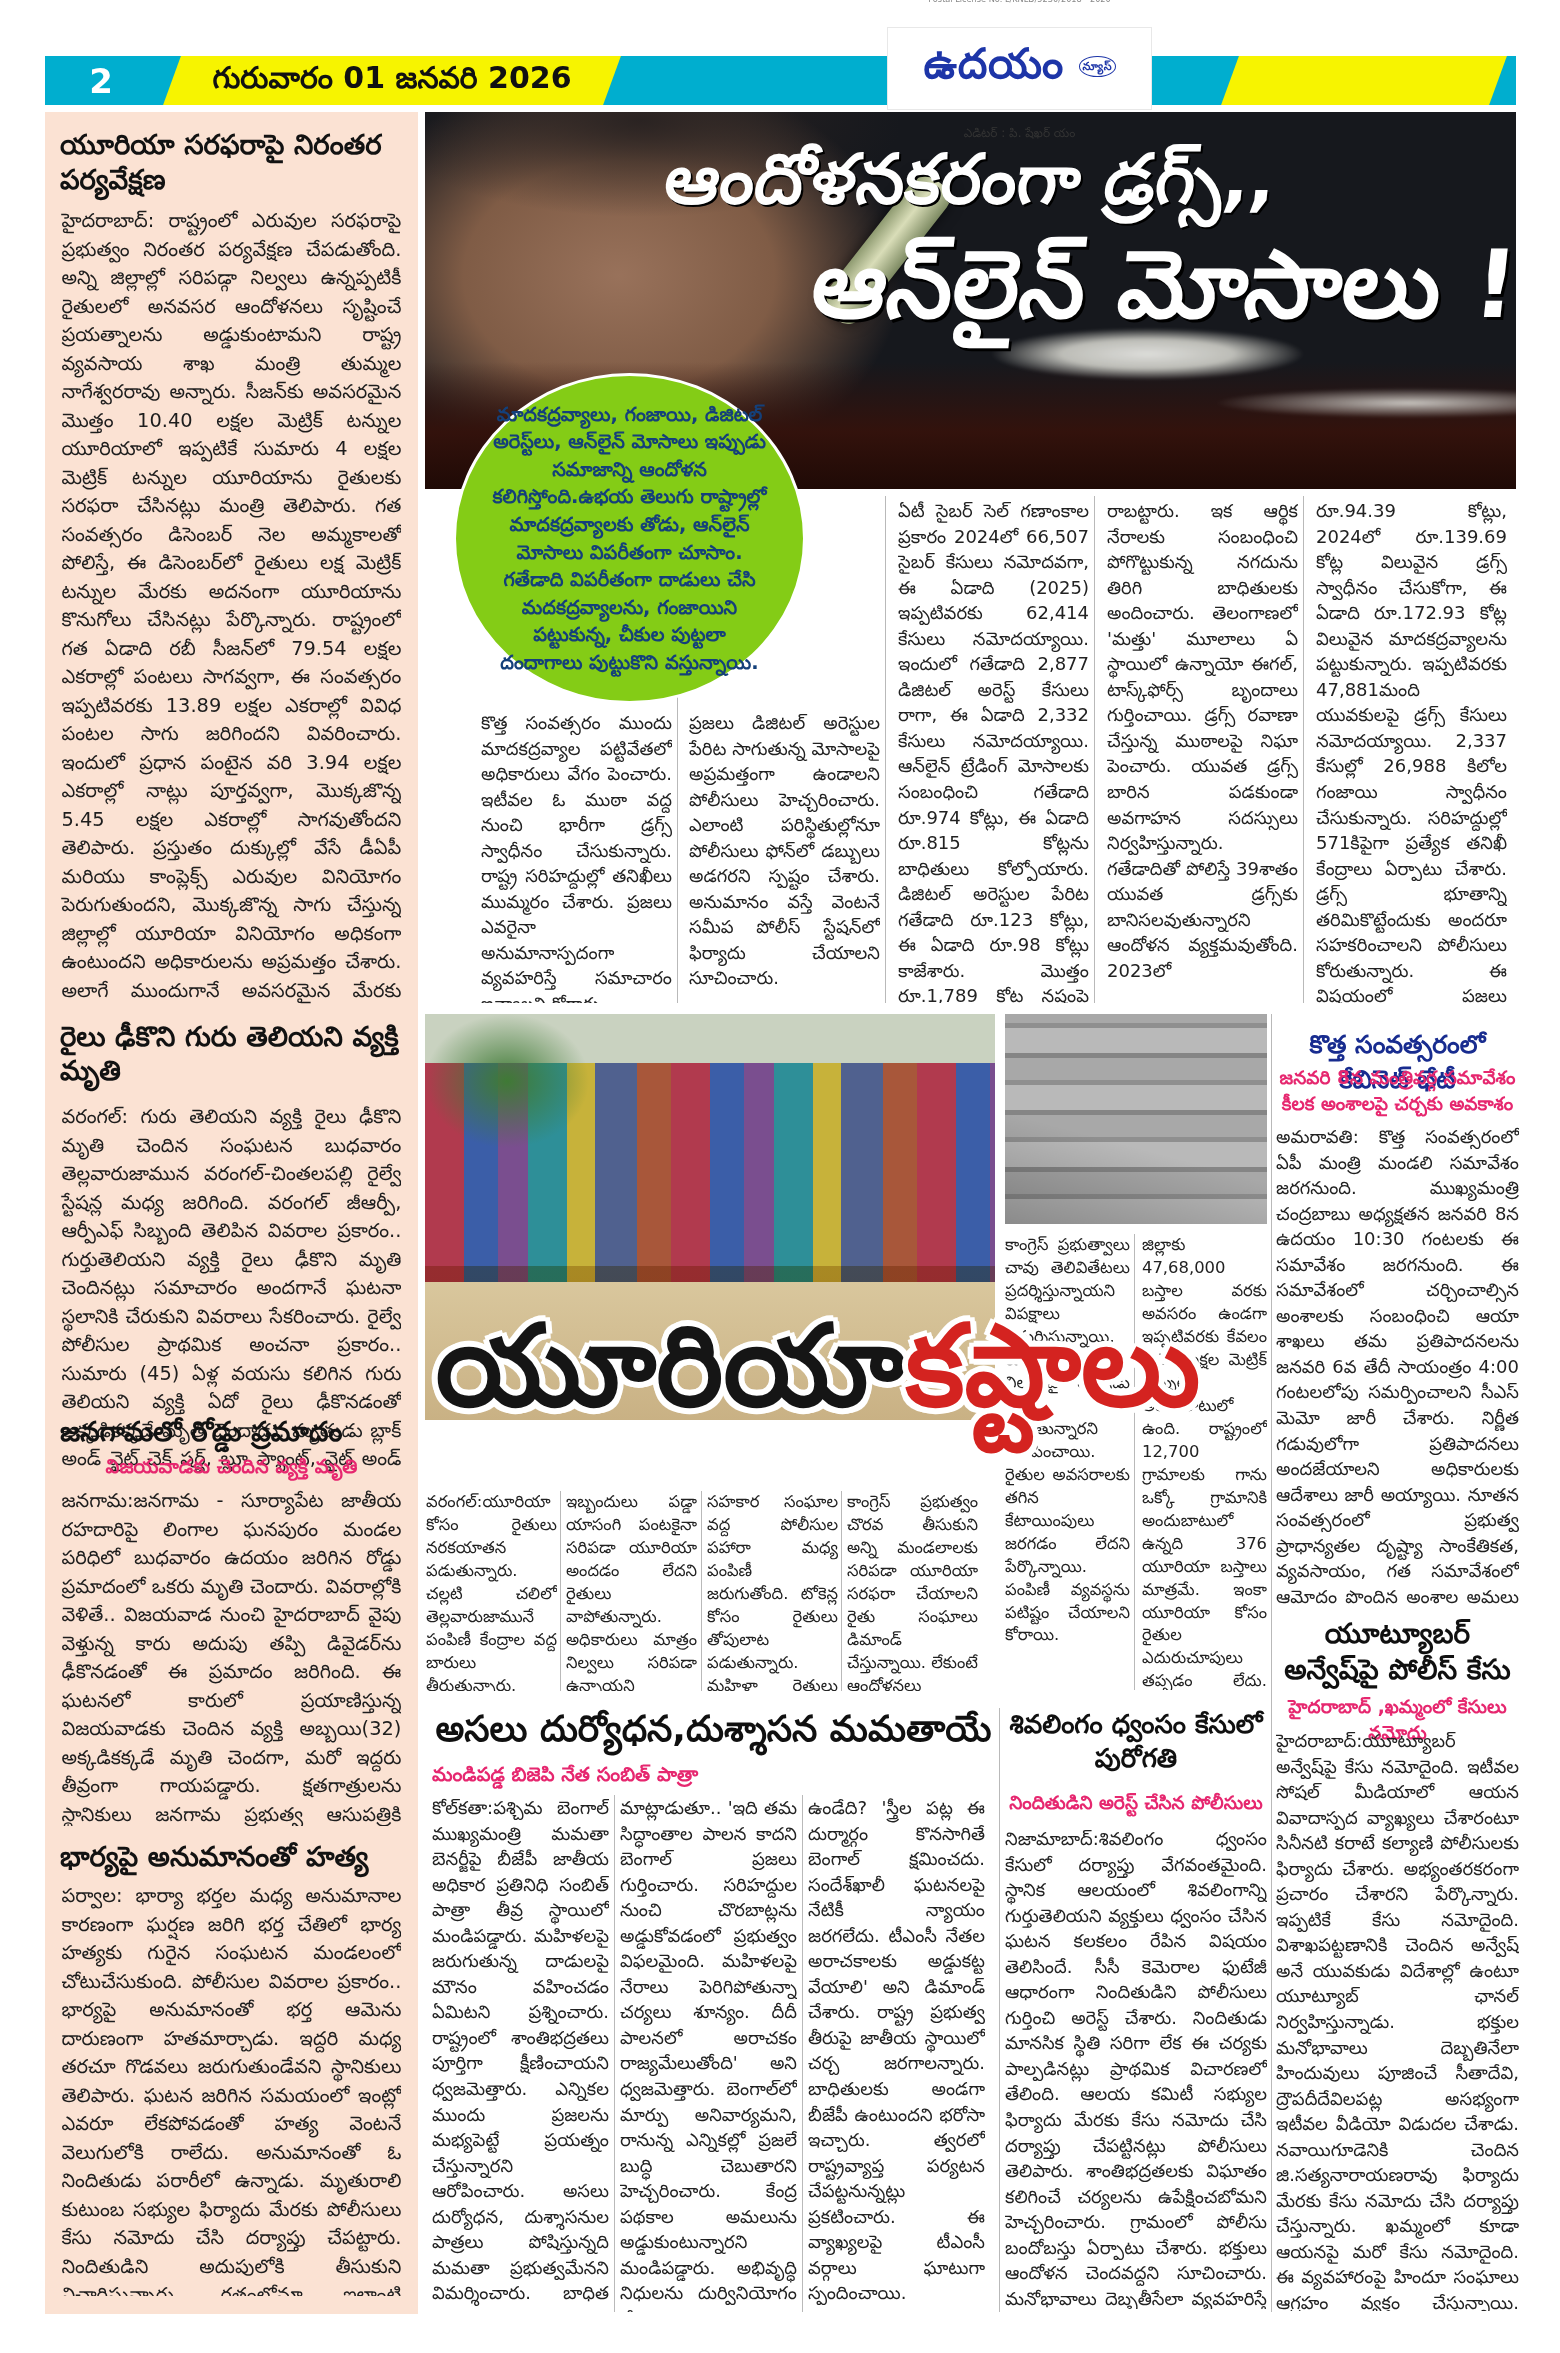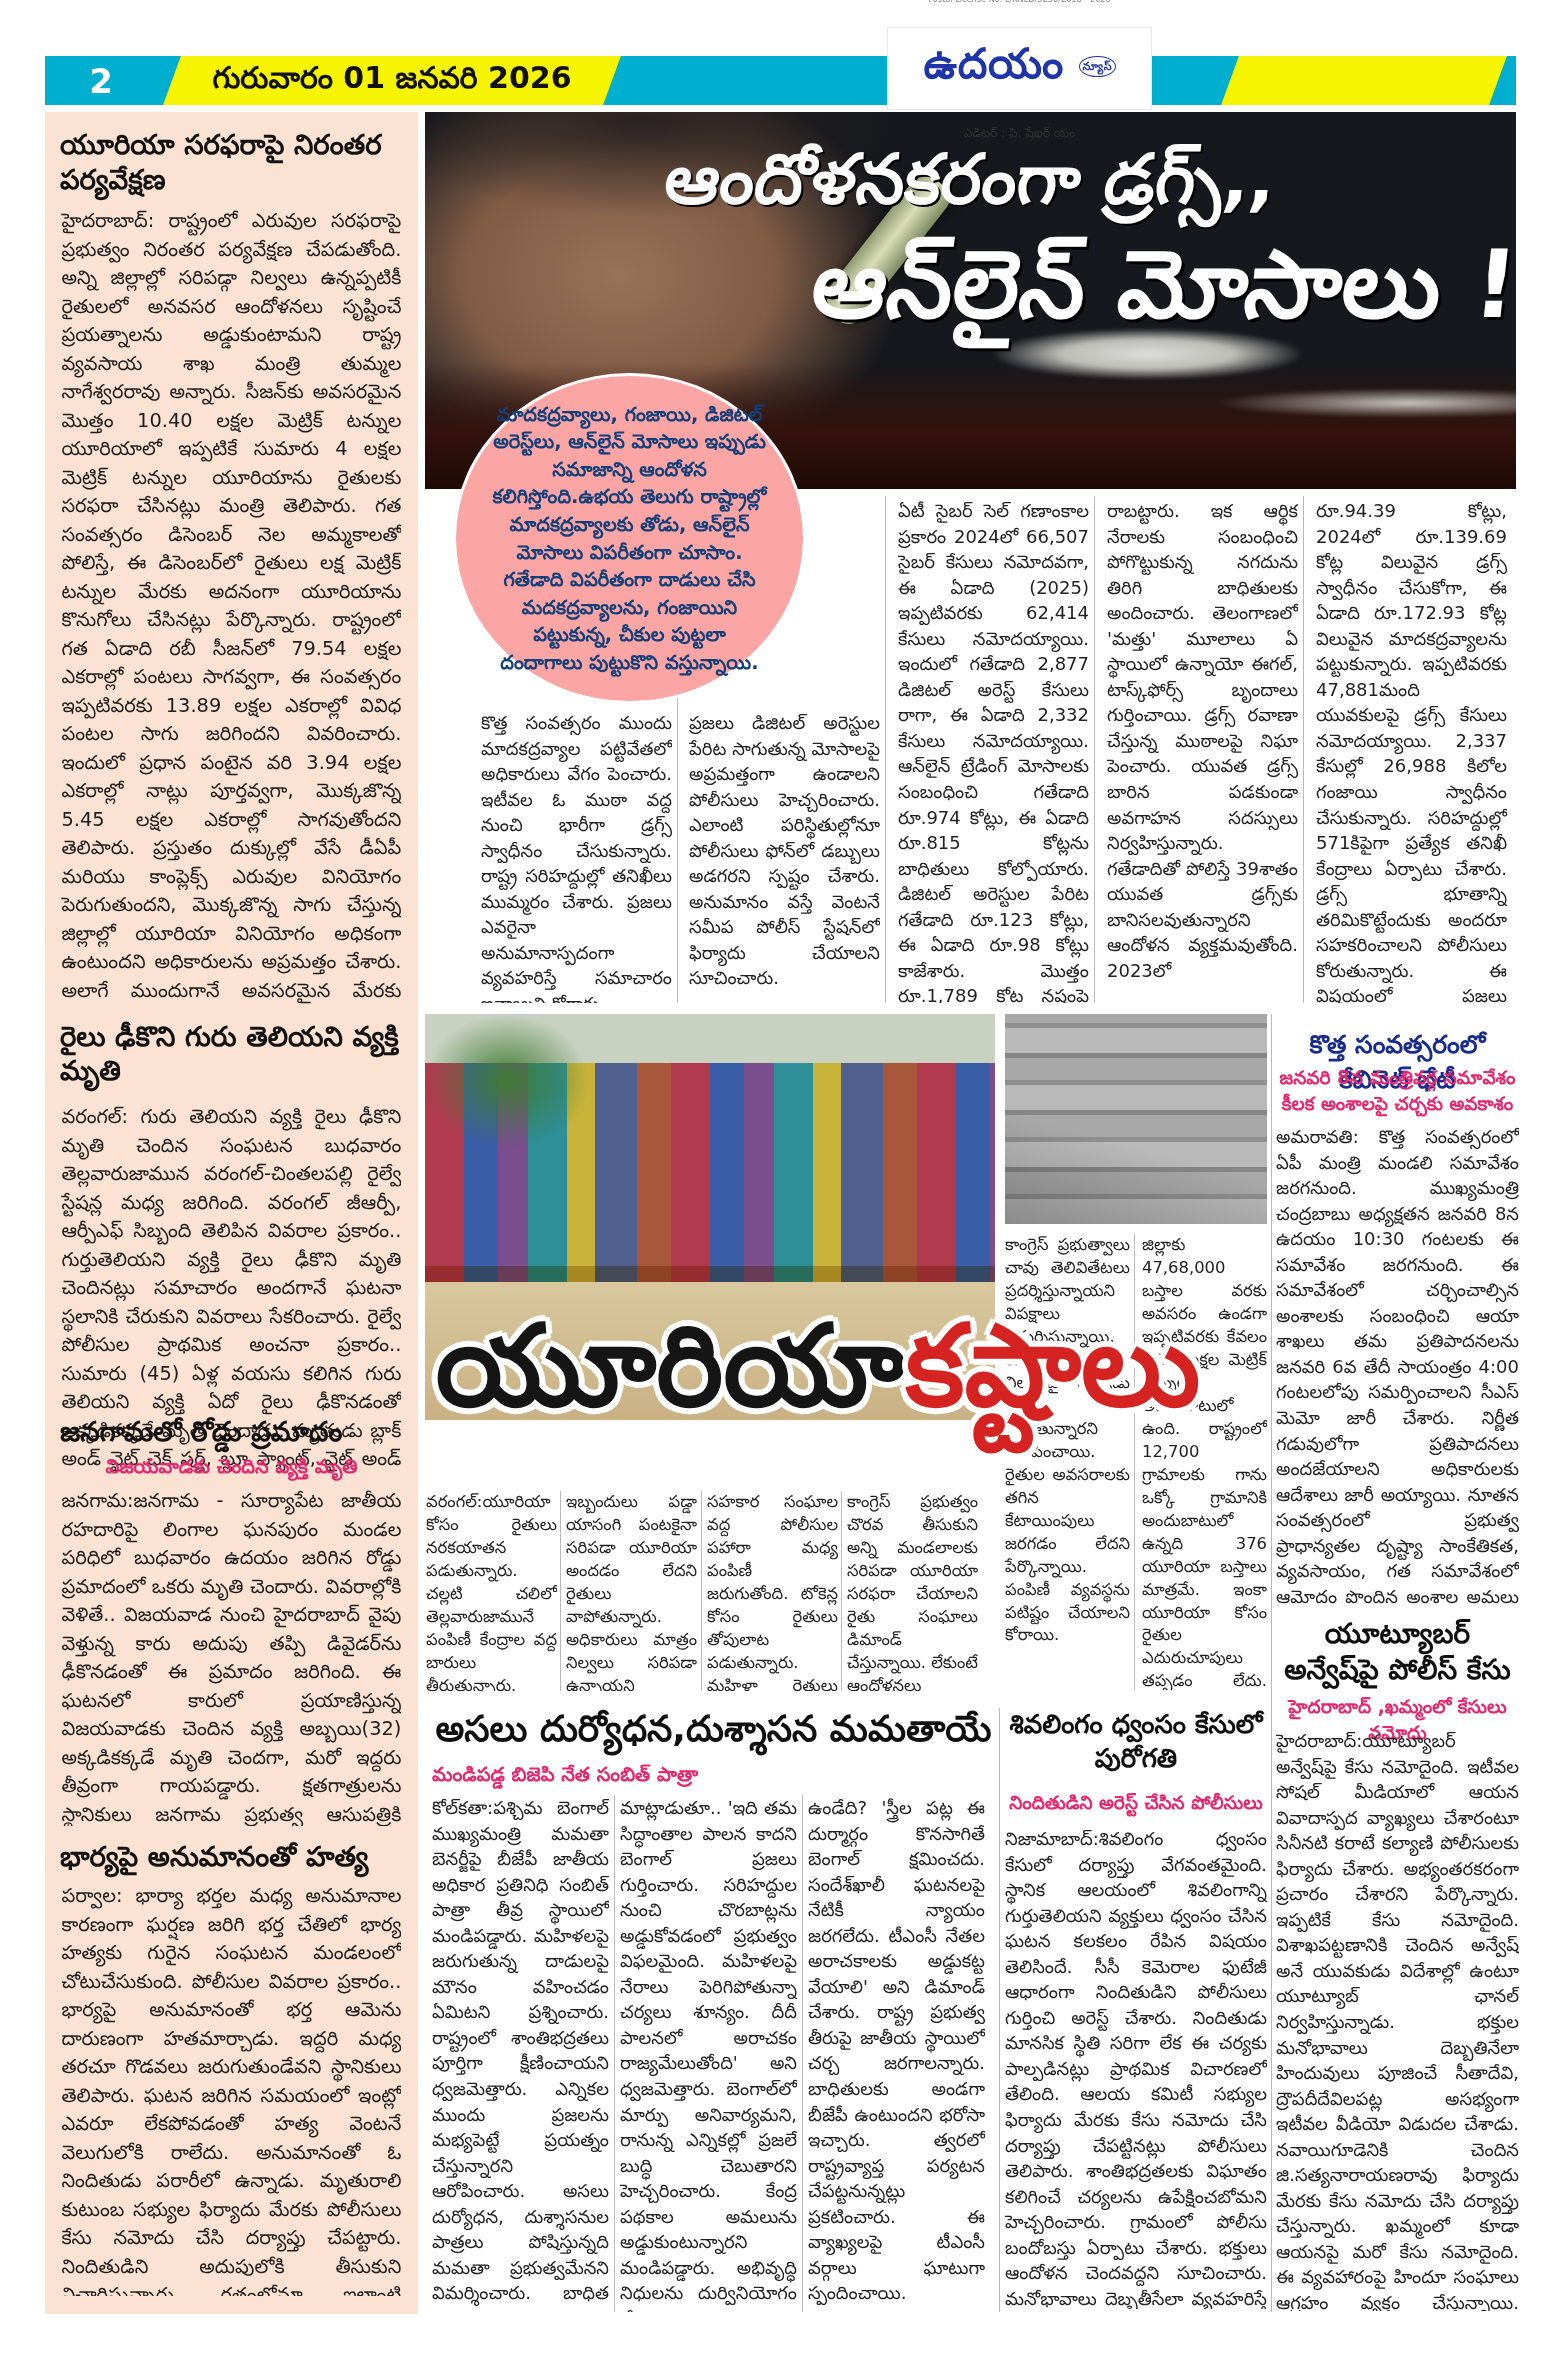--- a/index.html
+++ b/index.html
@@ -41,21 +41,21 @@
                background:radial-gradient(closest-side,#f2f2ee 0%, #cfcfc8 55%, rgba(40,20,15,0) 100%); filter:blur(1.5px); opacity:.9; }
   .dp-powder2 { position:absolute; left:790px; top:276px; width:388px; height:30px; border-radius:50%;
                background:radial-gradient(closest-side,#efefe9 0%, rgba(40,20,15,0) 100%); filter:blur(1.5px); opacity:.8; }
   .dp-h1 { position:absolute; left:45px; top:27px; width:999px; text-align:center; color:#fff; font-weight:800;
            font-size:69px; transform:skewX(-6deg); text-shadow:2.2px 2.2px 0 #000; white-space:nowrap; }
   .dp-h2 { position:absolute; left:239px; top:118px; width:999px; text-align:center; color:#fff; font-weight:800;
            font-size:94px; transform:skewX(-6deg); text-shadow:3px 3px 0 #000; white-space:nowrap; }
 
   
   .bubble { position:absolute; left:453px; top:373px; width:353px; height:331px; border-radius:50%;
-            background:#fca5a5; border:3.7px solid #ffffff; z-index:4;
+            background:#84cc16; border:3.7px solid #ffffff; z-index:4;
             display:flex; align-items:center; justify-content:flex-start; padding:39px 33px; }
   .bubble p { font-size:19.4px; line-height:1.42; font-weight:bold; color:#14407A; text-align:center; }
 
   
   .dcol { position:absolute; width:191px; font-size:18px; line-height:1.42; text-align:justify; color:#222; overflow:hidden; }
   .vrule { position:absolute; width:0.7px; background:#b9b9b9; }
 
   
   .queuephoto { position:absolute; left:425px; top:1014px; width:570px; height:406px; overflow:visible;
     background:

